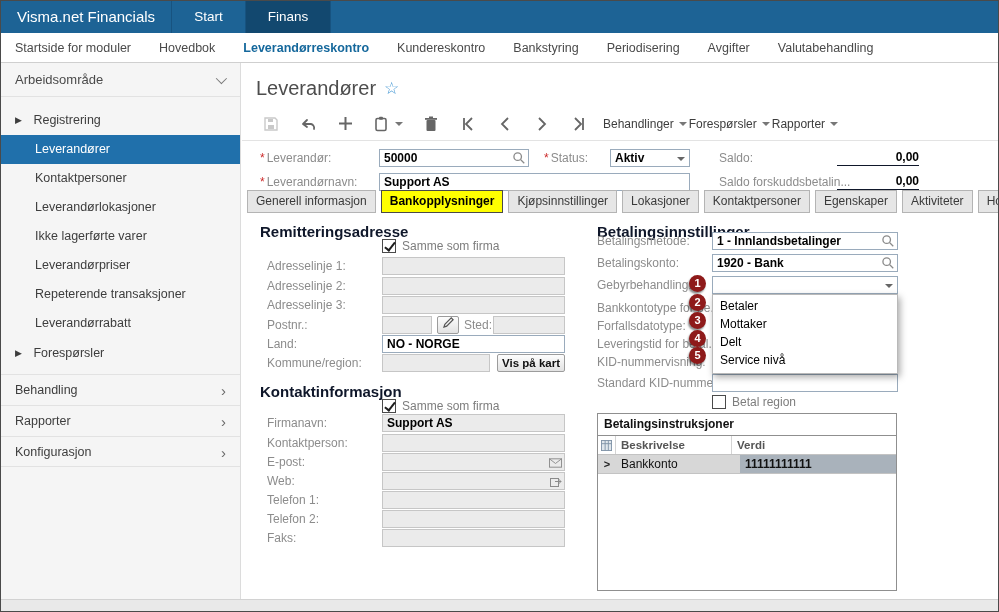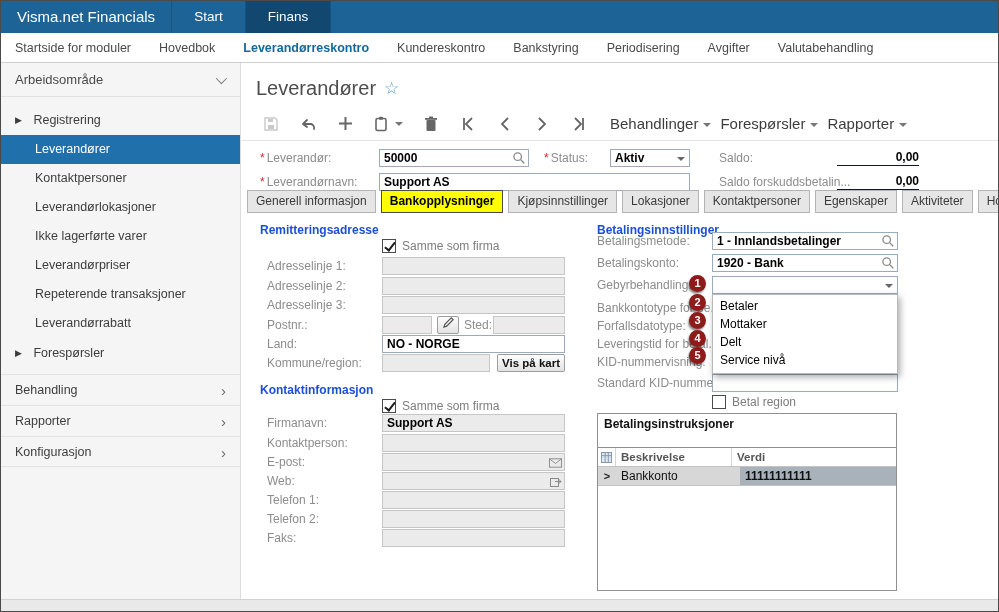--- a/index.html
+++ b/index.html
@@ -32,59 +32,59 @@
   .sb-bottom .chev { position:absolute; right:14px; top:0; font-size:15px; color:#6a6a6a; }
 
   
   .main { position:absolute; left:241px; top:62px; right:0; bottom:12px; background:#fff; }
   .page-title { position:absolute; left:14px; top:14px; font-size:20px; color:#4d4d4d; font-weight:400; }
   .fav-star { color:#4b9bd5; font-size:17px; margin-left:8px; vertical-align:1px; }
 
   .toolbar { position:absolute; left:0; top:44px; right:0; height:34px; border-bottom:1px solid #e3e3e3; display:flex; align-items:center; padding-left:14px; }
   .tb-btn { width:30px; height:24px; display:flex; align-items:center; justify-content:center; margin-right:7px; cursor:pointer; }
   .tb-btn svg { display:block; }
-  .tb-menu { margin-left:9px; color:#3d3d3d; font-size:15px; cursor:pointer; }
+  .tb-menu { margin-left:2px; color:#3d3d3d; font-size:12px; cursor:pointer; }
   .tb-caret { display:inline-block; width:0; height:0; border-left:4px solid transparent; border-right:4px solid transparent; border-top:4px solid #777; margin-left:5px; vertical-align:2px; }
 
   .lbl { color:#8c8c8c; font-size:12px; white-space:nowrap; }
   .req { color:#cc2a2a; margin-right:2px; }
   .inp { background:#fff; border:1px solid #9aabbc; height:18px; line-height:16px; padding:0 4px; font-weight:bold; font-size:12px; color:#000; position:relative; }
   .inp.disabled { background:#ebebeb; border:1px solid #c6c6c6; }
   .inp .mag { position:absolute; right:2px; top:1px; }
   .inp .right-ico { position:absolute; right:2px; top:2px; }
   .caret-box { position:absolute; right:4px; top:7px; width:0; height:0; border-left:4px solid transparent; border-right:4px solid transparent; border-top:4px solid #666; }
 
   .hdr-row { position:absolute; height:18px; }
   .saldo-val { border-bottom:1px solid #0f172a; text-align:right; font-weight:bold; color:#000; font-size:12px; height:16px; }
 
   .tabs { position:absolute; left:5px; top:127px; right:4px; display:flex; gap:5px; }
   .tab { background:#e6e6e6; border:1px solid #b4b4b4; color:#3a3a3a; font-size:12px; padding:3px 8px 4px; white-space:nowrap; cursor:pointer; }
   .tab.highlight { background:#ffff00; border:1px solid #4a4a4a; color:#000; font-weight:bold; }
 
-  .section-title { color:#1d4ed8; font-weight:bold; font-size:12px; }
+  .section-title { color:#0f172a; font-weight:bold; font-size:15px; }
 
   .col { position:absolute; }
   .col-left { left:18px; top:160px; width:312px; height:340px; }
   .col-right { left:355px; top:160px; width:302px; height:370px; }
   .abs { position:absolute; }
 
   .cb { width:14px; height:14px; background:#fff; border:1px solid #4a4a4a; position:relative; display:inline-block; }
   .cb.checked::after { content:""; position:absolute; left:4px; top:0px; width:4px; height:9px; border-right:2px solid #1e1e1e; border-bottom:2px solid #1e1e1e; transform:rotate(38deg); }
   .cb-label { color:#7d7d7d; font-size:12px; margin-left:6px; vertical-align:3px; }
 
   .small-btn { background:linear-gradient(#fdfdfd,#e2e2e2); border:1px solid #9c9c9c; border-radius:2px; font-size:11.5px; color:#111; font-weight:bold; text-align:center; cursor:pointer; }
 
   
   .dd-list { position:absolute; left:115px; top:71px; width:186px; background:#fff; border:1px solid #b9b9b9; box-shadow:2px 3px 7px rgba(0,0,0,0.35); padding:2px 0 4px; z-index:5; }
   .dd-opt { height:18px; line-height:18px; padding-left:7px; font-size:12px; color:#000; cursor:pointer; }
   .badge { position:absolute; left:92px; width:17px; height:17px; border-radius:50%; background:#8e1a1a; color:#fff; font-size:11px; font-weight:bold; text-align:center; line-height:17px; box-shadow:-1px 2px 2px rgba(0,0,0,0.45); z-index:6; }
 
   
   .grid { position:absolute; left:0; top:190px; width:300px; height:178px; border:1px solid #8f8f8f; background:#fff; }
-  .grid-title { padding:3px 6px 16px; font-weight:bold; color:#111; border-bottom:1px solid #8f8f8f; font-size:12px; }
+  .grid-title { padding:3px 6px 4px; font-weight:bold; color:#111; border-bottom:1px solid #8f8f8f; font-size:12px; }
   .grid-head { display:flex; height:19px; border-bottom:1px solid #c3c3c3; align-items:center; }
   .grid-head .c-ico { width:18px; border-right:1px solid #d4d4d4; height:100%; display:flex; align-items:center; justify-content:center; }
   .grid-head .c-desc { width:116px; border-right:1px solid #d4d4d4; padding-left:5px; color:#555; font-weight:bold; font-size:11.5px; height:100%; line-height:19px; }
   .grid-head .c-val { flex:1; padding-left:5px; color:#555; font-weight:bold; font-size:11.5px; line-height:19px; }
   .grid-row { display:flex; height:19px; background:#d7d7d7; border-bottom:1px solid #c3c3c3; }
   .grid-row .c-ico { width:18px; text-align:center; color:#222; font-weight:bold; font-size:11px; line-height:19px; }
   .grid-row .c-desc { width:116px; padding-left:5px; color:#111; line-height:19px; font-size:12px; }
   .grid-row .c-val { flex:1; background:#a9b2bb; padding-left:5px; font-weight:bold; color:#111; line-height:19px; font-size:12px;margin-left:8px; }
 
   .bottomstrip { position:absolute; left:0; bottom:0; right:0; height:12px; background:#e9e9e9; border-top:1px solid #d2d2d2; }

